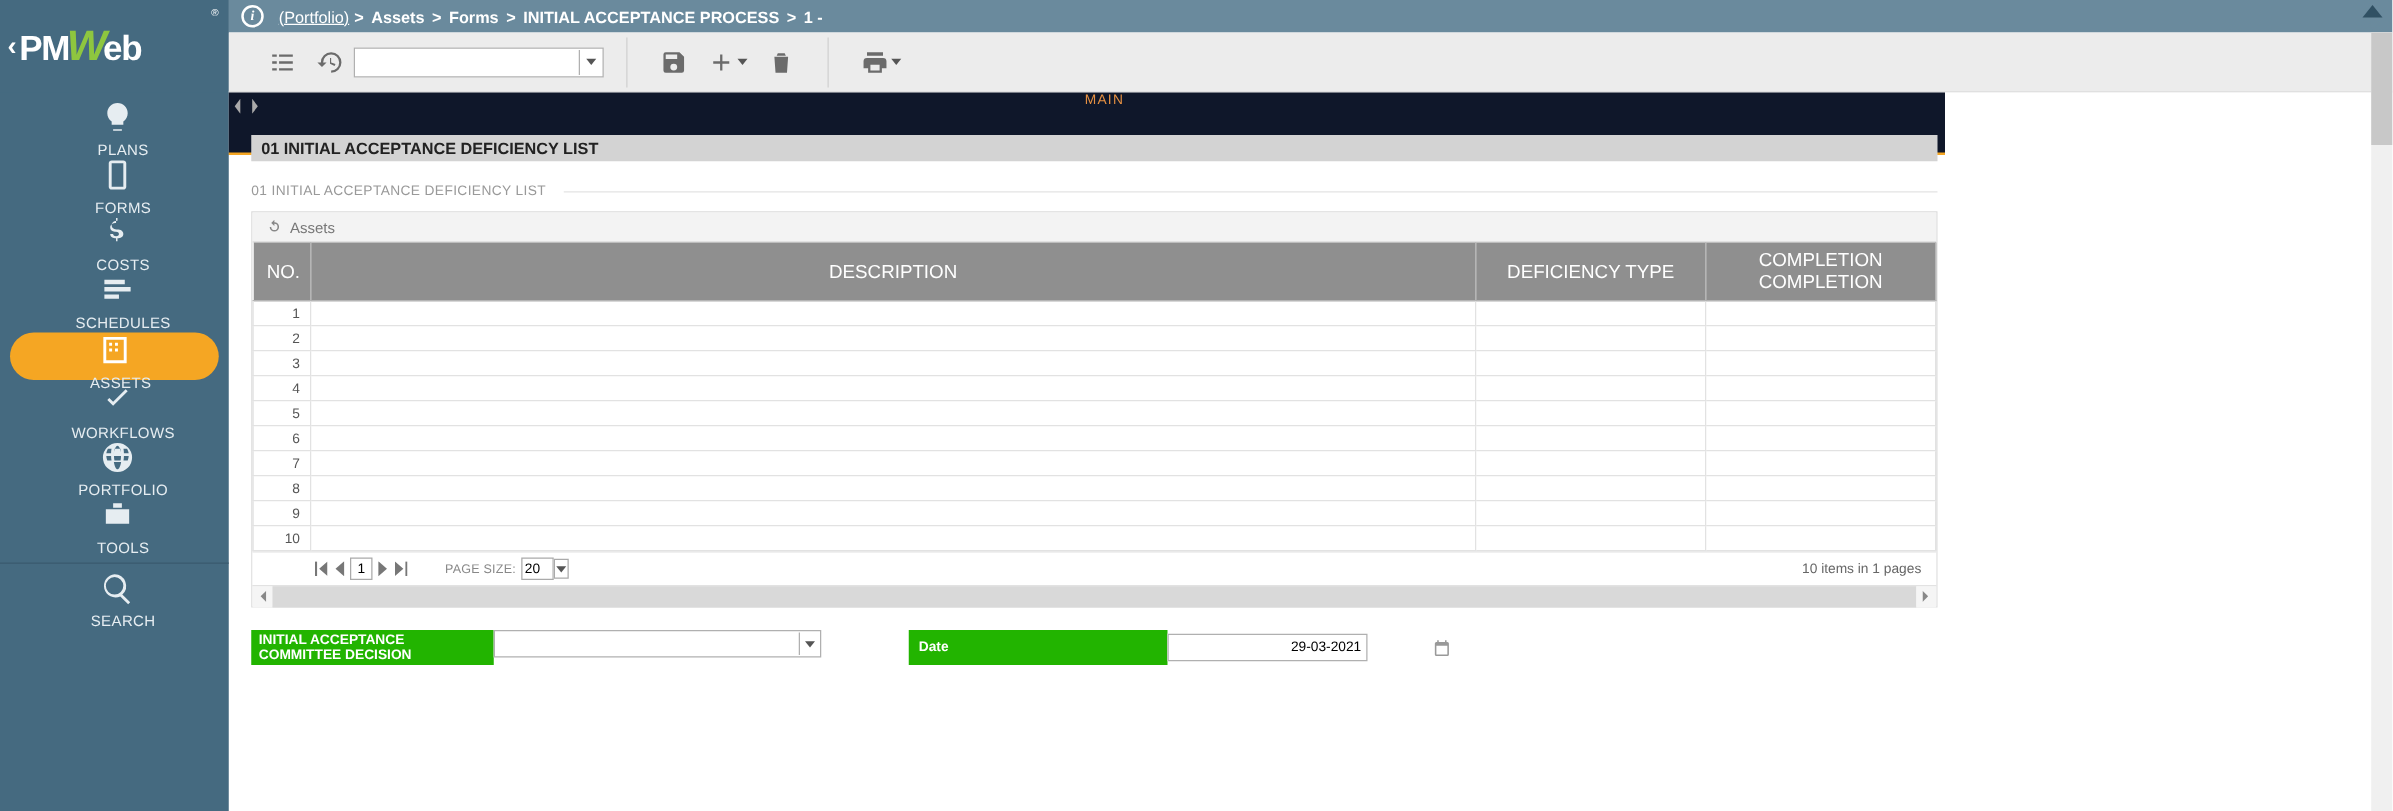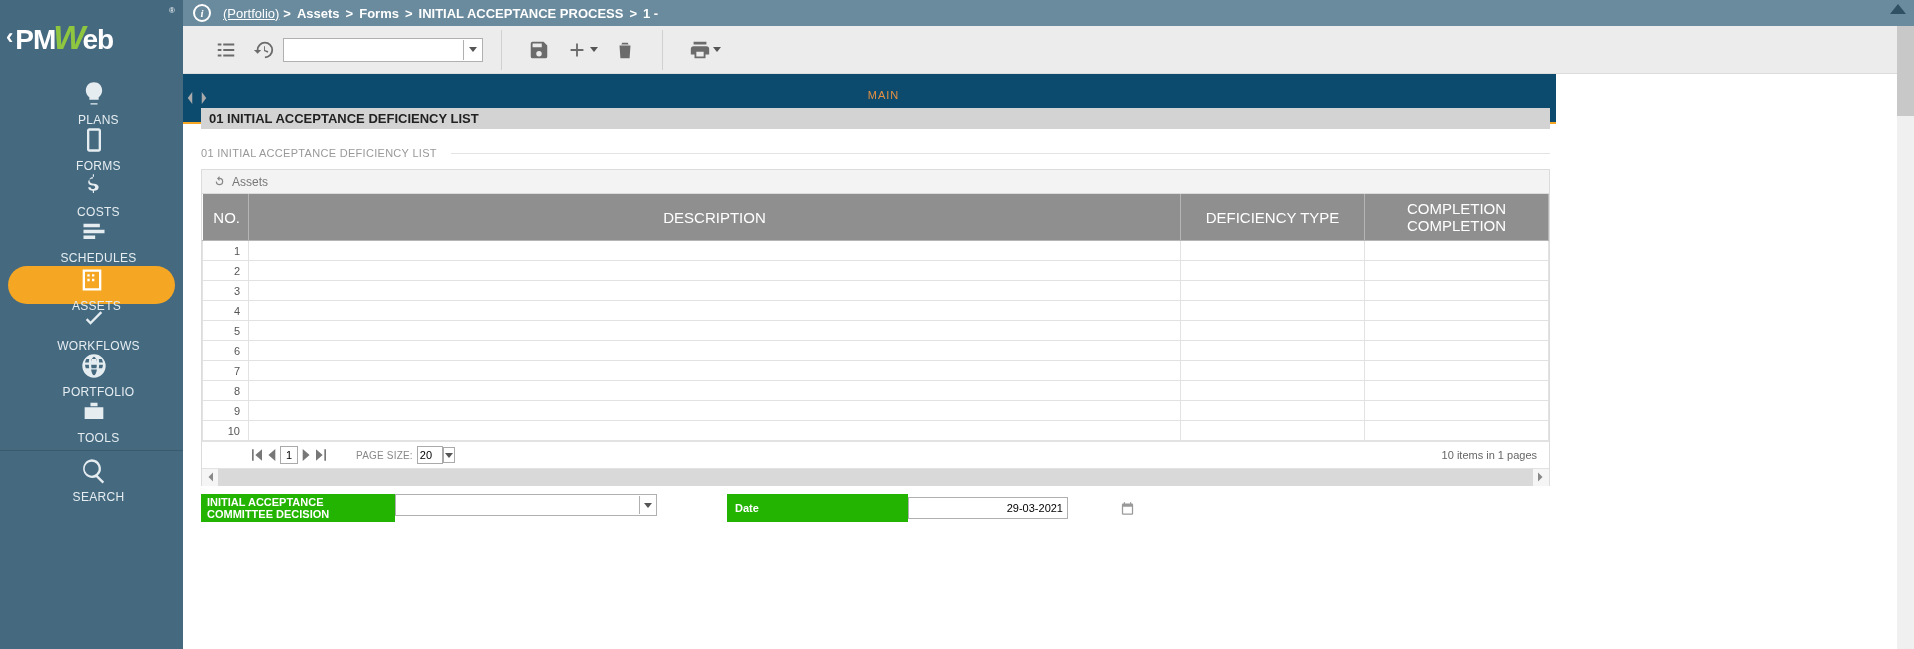--- a/index.html
+++ b/index.html
@@ -32,21 +32,21 @@
   .tb-group { display: flex; align-items: center; height: 100%; padding: 0 10px; }
   .tb-sep { width: 1px; height: 40px; background: #d0d0d0; margin: 0 8px; }
   .tb-icon { color: #6b6b6b; font-size: 20px; margin: 0 8px; cursor: pointer; display: inline-flex; align-items: center; }
   .tb-icon svg { width: 22px; height: 22px; fill: #6b6b6b; }
   .tb-select { position: relative; }
   .tb-select input { width: 200px; height: 24px; border: 1px solid #b0b0b0; padding: 0 4px; background: #fff; }
   .tb-select .dd { position: absolute; right: 2px; top: 2px; width: 18px; height: 20px; border-left: 1px solid #b0b0b0; display: flex; align-items: center; justify-content: center; cursor: pointer; background:#fff;}
   .caret-down { width: 0; height: 0; border-left: 4px solid transparent; border-right: 4px solid transparent; border-top: 5px solid #555; display:inline-block;}
 
   
-  .tabstrip-wrap { position: absolute; left: 183px; right: 358px; top: 74px; height: 50px; background: #0c4a6e; display: flex; align-items: center; border-bottom: 2px solid #f5a623; }
+  .tabstrip-wrap { position: absolute; left: 183px; right: 358px; top: 74px; height: 50px; background: #0f172a; display: flex; align-items: flex-start; border-bottom: 2px solid #f5a623; }
   .tab-arrow { width: 14px; height: 22px; display: flex; align-items: center; justify-content: center; color: #bbb; cursor: pointer; }
   .tab-arrow svg{width:8px;height:12px;fill:#aaa;}
   .tab-main { flex: 1; text-align: center; color: #e59042; font-size: 11px; letter-spacing: 1px; padding-bottom: 6px; cursor: pointer; }
 
   
   .content { position: absolute; left: 183px; right: 358px; top: 108px; bottom: 0; overflow: hidden; padding: 0 6px 0 18px;}
   .section-header { background: #d3d3d3; color: #222; font-weight: bold; padding: 3px 8px; font-size: 13px; margin-bottom: 18px; }
   .sub-header { color: #999; font-size: 11px; letter-spacing: 0.3px; display:flex; align-items:center; margin-bottom:10px;}
   .sub-header .line{ flex:1; height:1px; background:#e3e3e3; margin-left:14px;}
 
@@ -71,24 +71,24 @@
   .pager-size{ position:relative; }
   .pager-size input{ width:26px; height:18px; border:1px solid #aaa; font-size:11px; padding:0 2px;}
   .pager-size .dd{ position:absolute; right:-12px; top:1px; width:12px; height:16px; border:1px solid #aaa; display:flex;align-items:center;justify-content:center;cursor:pointer;background:#fff;}
   .pager-status { margin-left:auto; margin-right:4px; font-size:11px; color:#666;}
   .pager-scroll { height:17px; background:#f0f0f0; display:flex; align-items:center; border-top:1px solid #e2e2e2;}
   .pager-scroll .sb-btn{ width:16px; height:17px; background:#f5f5f5; display:flex;align-items:center;justify-content:center;cursor:pointer;}
   .pager-scroll .sb-btn svg{width:6px;height:10px;fill:#888;}
   .pager-scroll .sb-track{ flex:1; background:#d9d9d9; height:17px;}
 
   
-  .form-row { display:flex; align-items:stretch; margin-top:8px; gap:0;}
+  .form-row { display:flex; align-items:stretch; margin-top:18px; gap:0;}
   .form-label { background:#22b400; color:#fff; font-size:11px; font-weight:bold; padding:2px 6px; display:flex; align-items:center; line-height:1.1;}
   .form-label.dec { width:194px; }
-  .form-label.date { width:181px; padding-left:8px;}
+  .form-label.date { width:207px; padding-left:8px;}
   .form-field { flex:0 0 auto; position:relative; margin-right:70px;gap:48px;}
   .form-field input { height:22px; border:1px solid #b0b0b0; padding:0 4px; font-size:11px;}
   .form-field .dd { position:absolute; right:2px; top:2px; width:16px; height:18px; border-left:1px solid #b0b0b0; display:flex;align-items:center;justify-content:center;cursor:pointer;background:#fff;}
   .dec-input{ width:262px; }
   .date-input{ width:160px; text-align:right; padding-right:4px;}
   .cal-icon{ margin-left:4px; color:#888; cursor:pointer; display:inline-flex;align-items:center;}
   .cal-icon svg{width:15px;height:15px;fill:#999;}
 
   
   .right-gutter{ position:absolute; right:0; width:358px; top:74px; bottom:0; background:#fff;}

